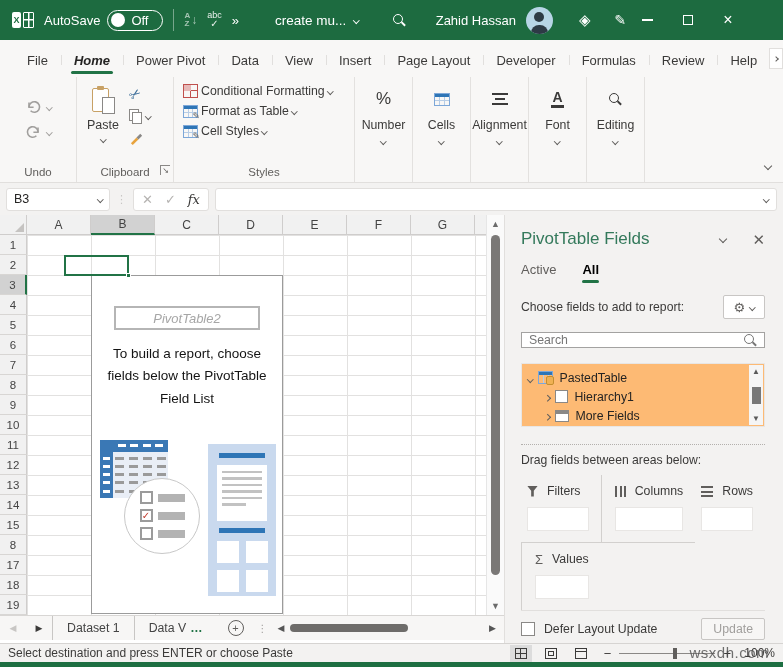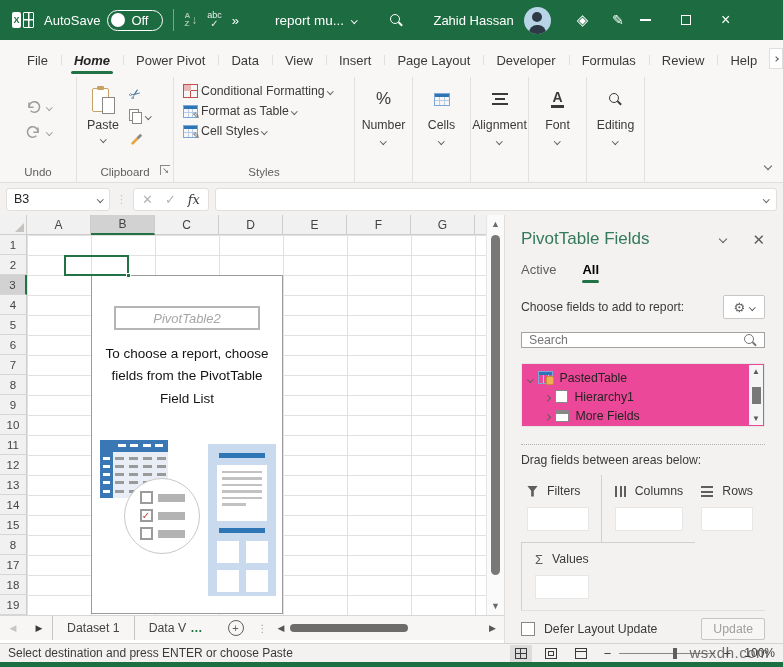--- a/index.html
+++ b/index.html
@@ -199,21 +199,21 @@
   .ptab.active{font-weight:bold;color:#000000;}
   .ptab.active::after{content:'';position:absolute;left:0;right:0;bottom:0;height:3px;background:#217346;border-radius:2px;}
   .choose-row{display:flex;align-items:center;margin-top:11px;}
   .choose-lbl{flex:1;font-size:12.2px;color:#3b3a39;}
   .gearbtn{width:42px;height:24px;background:#fff;border:1px solid #c8c6c4;border-radius:2px;display:flex;align-items:center;justify-content:center;gap:5px;color:#605e5c;cursor:pointer;}
   .gear{font-size:13px;line-height:1;}
   .searchbox{margin-top:13px;height:23px;background:#fff;border:1px solid #a3a2a1;display:flex;align-items:center;padding:0 7px;gap:6px;}
   .searchbox input{flex:1;border:none;outline:none;font-size:12.3px;background:transparent;color:#252423;}
   .searchbox input::placeholder{color:#767676;}
   .searchbox .mag{color:#767676;}
-  .treebox{margin-top:15px;height:64px;background:#ec4899;border:1px solid #e8e6e4;position:relative;padding:4px 18px 4px 6px;}
+  .treebox{margin-top:15px;height:64px;background:#fdba74;border:1px solid #e8e6e4;position:relative;padding:4px 18px 4px 6px;}
   .trow{height:19px;display:flex;align-items:center;gap:6px;cursor:pointer;}
   .trow .tlbl{font-size:12.3px;color:#252423;}
   .trow.indent{padding-left:17px;}
   .texp{color:#605e5c;}
   .texp .chev{transform:rotate(-45deg);width:4.5px;height:4.5px;}
   .texp.open .chev{transform:rotate(45deg);}
   .tcb{width:13px;height:13px;border:1px solid #8a8886;background:#fff;}
   .pt-ico{position:relative;width:15px;height:13px;border:1px solid #7da7d8;background:
     linear-gradient(#2e75b6,#2e75b6) 0 0/100% 3px no-repeat,
     linear-gradient(90deg,transparent 4px,#b7cde6 4px 5px,transparent 5px 9px,#b7cde6 9px 10px,transparent 10px);}
@@ -283,21 +283,21 @@
           <span>Z</span>
         </span>
       <span>↓</span>
     </span>
     <span class="qa-ico">
       <span class="abc">abc</span>
       <span class="abc-check">✓</span>
     </span>
     <span class="more-cmds">»</span>
     <span class="doc-title">
-      <span>report mu...</span>
+      <span>create mu...</span>
       <span class="chev sm"></span>
     </span>
     <span class="mag tb-search"></span>
     <span class="user">
       <span>Zahid Hassan</span>
       <span class="avatar"></span>
     </span>
     <span class="tb-right">
       <span class="gem">◈</span>
       <span class="pen">✎</span>
@@ -495,21 +495,21 @@
             <div class="rowhead">19</div>
           </div>
         <div class="cells"></div>
 
         <div class="selcell">
           <span class="handle"></span>
         </div>
 
         <div class="ptph">
           <div class="pt-namebox">PivotTable2</div>
-          <div class="pt-msg">To choose a report, choose fields from the PivotTable Field List</div>
+          <div class="pt-msg">To build a report, choose fields below the PivotTable Field List</div>
           <div class="pt-graphic">
             <div class="ptt">
               <div class="ptt-corner"></div>
               <div class="ptt-h">
                   <i></i>
                   <i></i>
                   <i></i>
                   <i></i>
                 </div>
               <div class="ptt-l">

